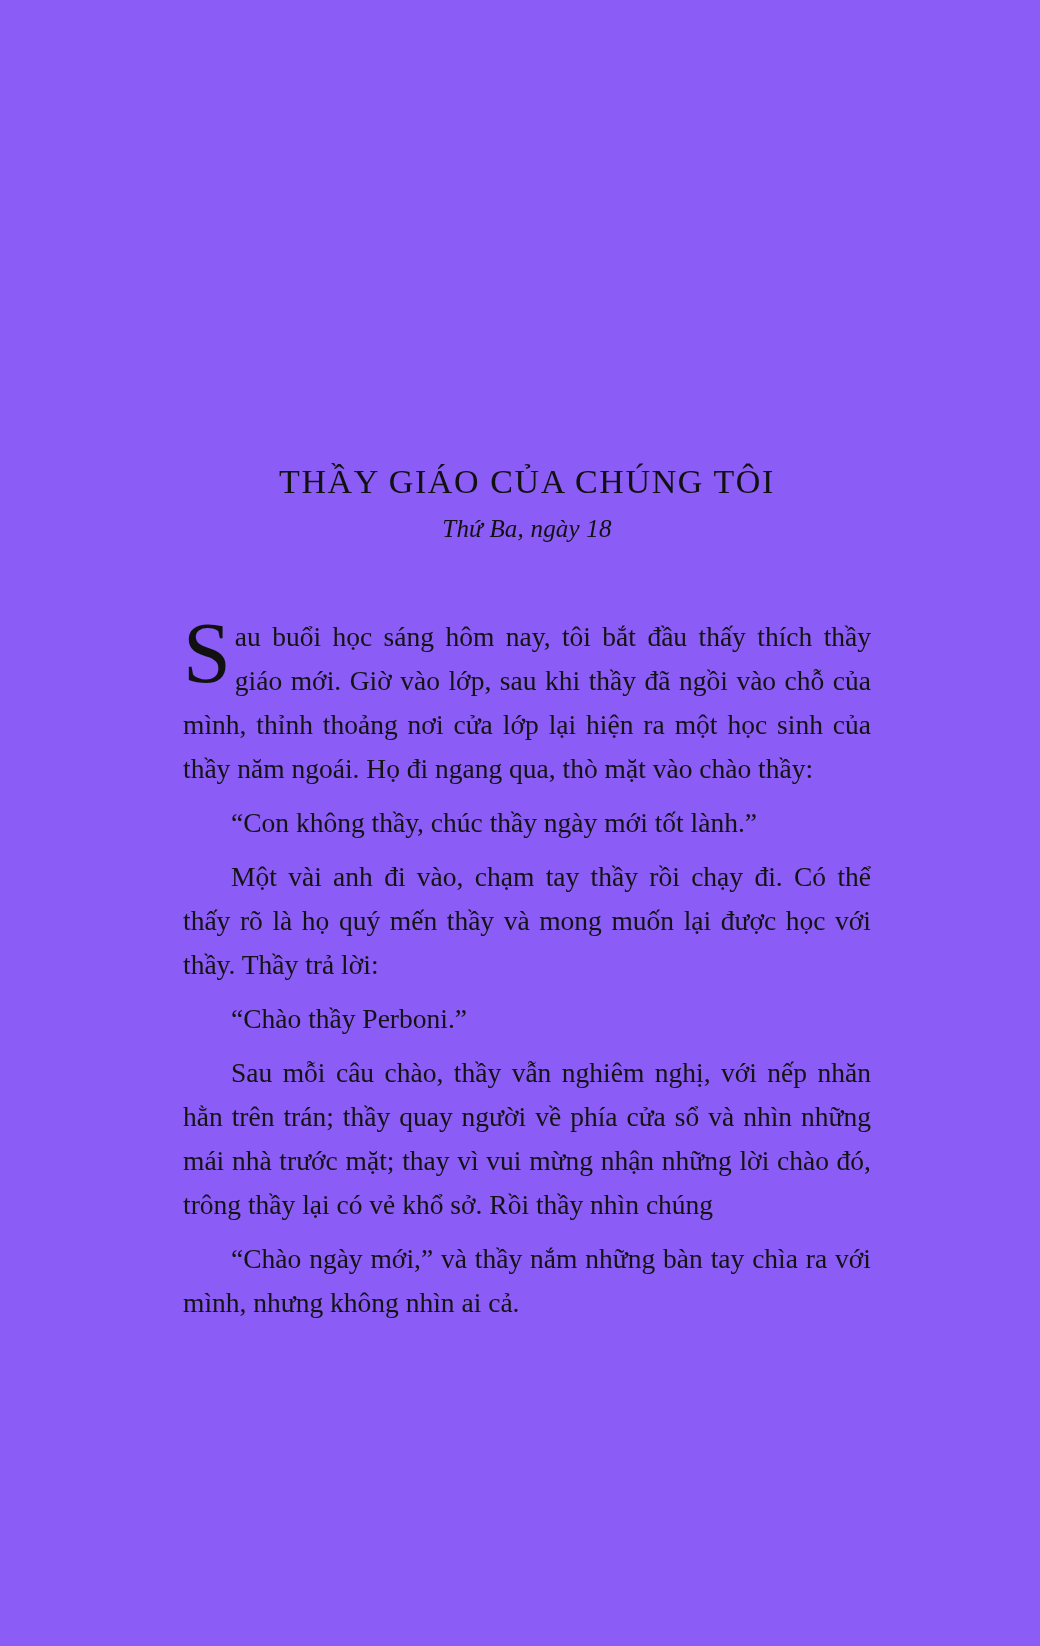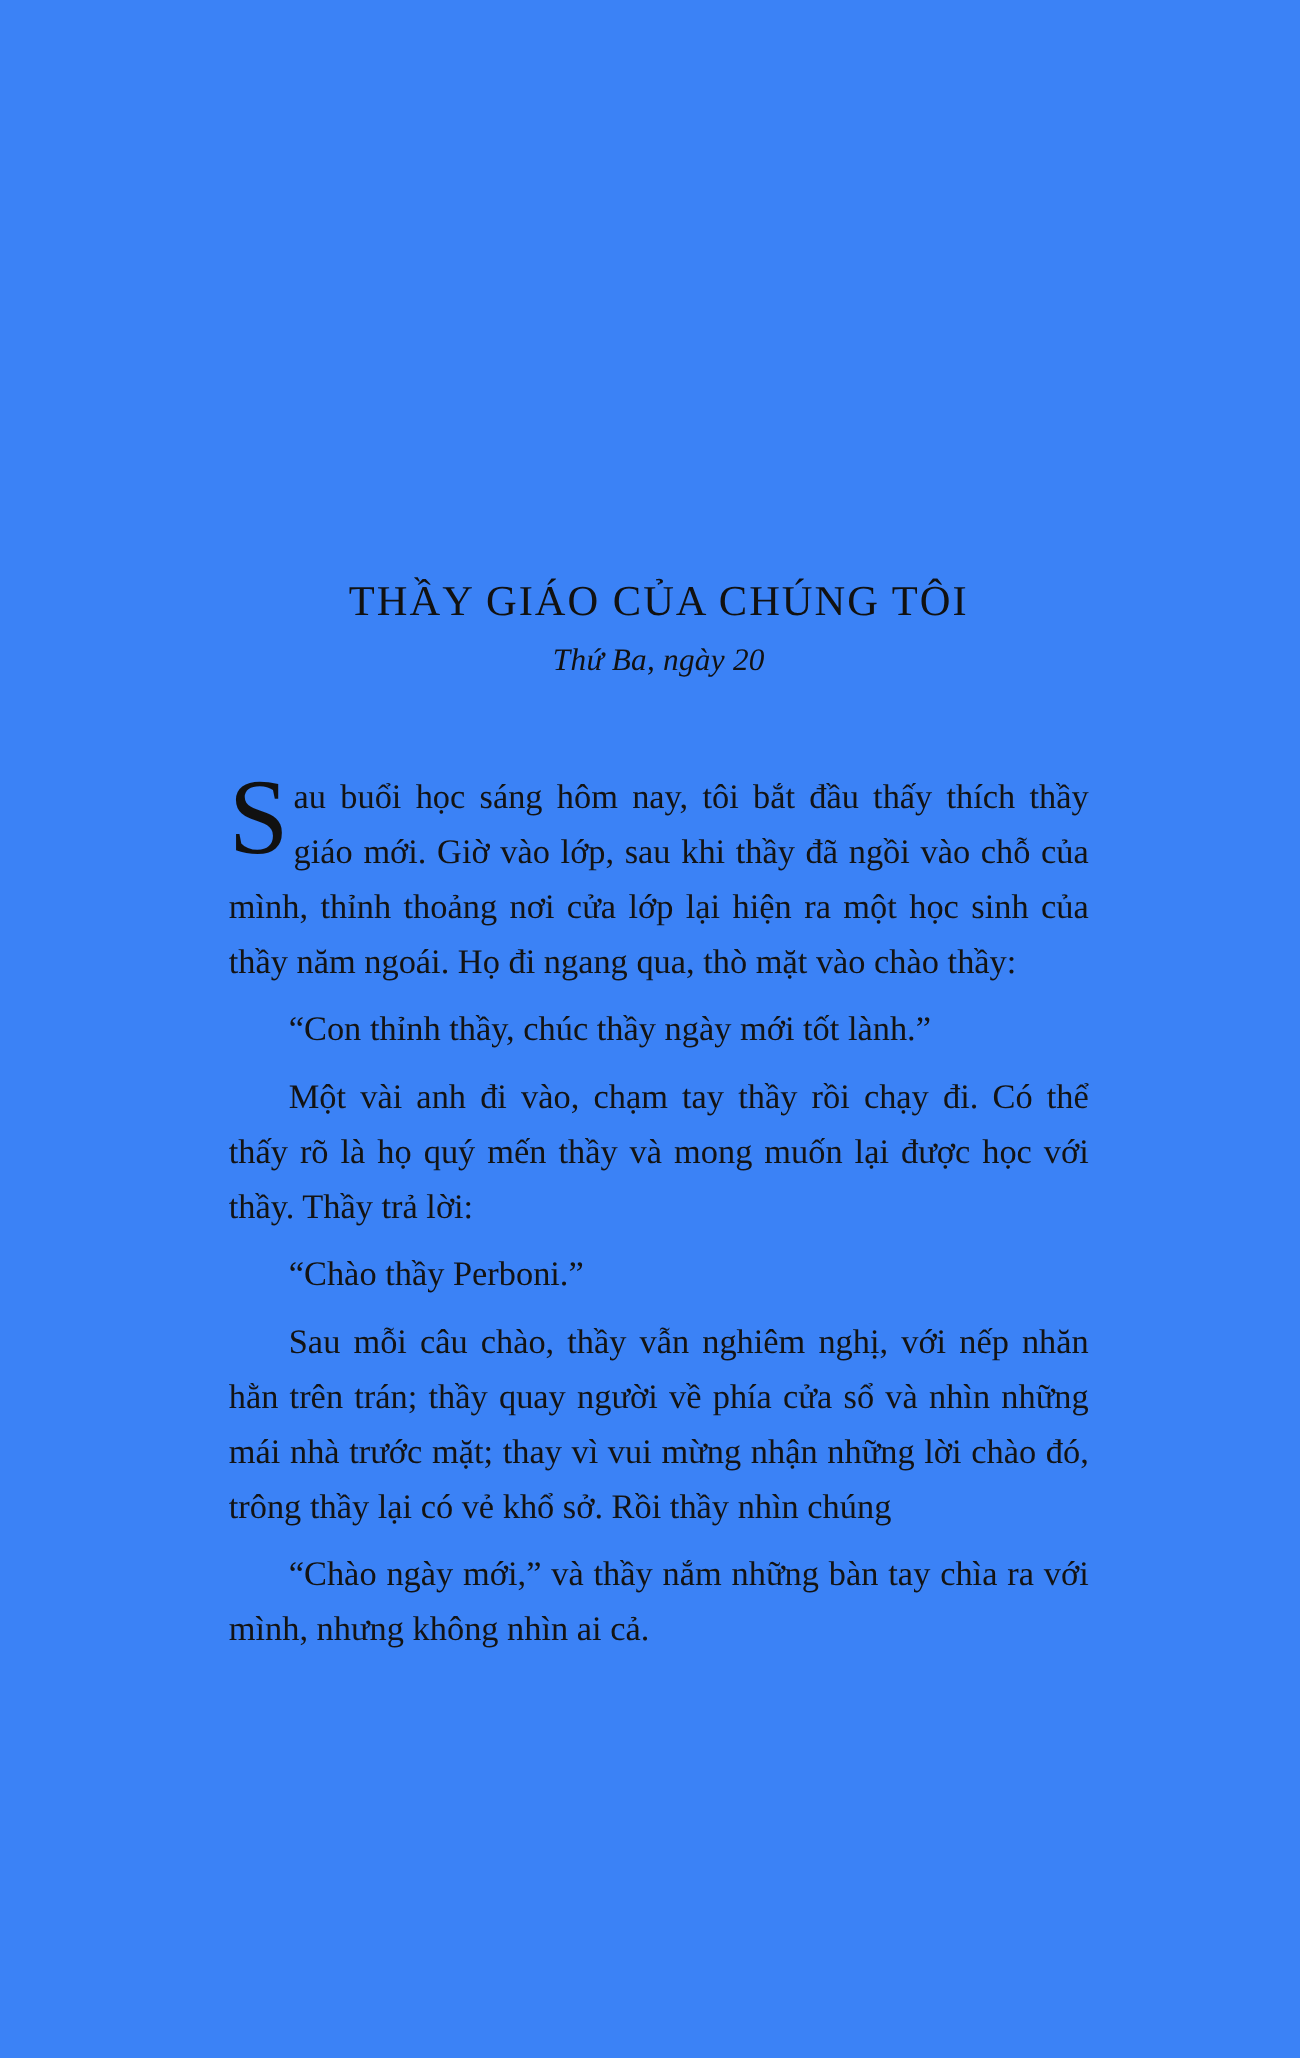--- a/index.html
+++ b/index.html
@@ -8,21 +8,21 @@
     background: #ffffff;
   }
   body {
     font-family: "Liberation Serif", "DejaVu Serif", serif;
     color: #1a1a1a;
   }
   .page {
     position: relative;
     width: 1040px;
     height: 1646px;
-    background: #3b82f6;
+    background: #8b5cf6;
     overflow: hidden;
     box-sizing: border-box;
   }
   .text-block {
     position: absolute;
     left: 183px;
     top: 0;
     width: 688px;
   }
   .chapter-head {
@@ -75,28 +75,28 @@
 </style>
 </head>
 <body>
 
 <div class="page">
 
   <div class="text-block">
 
     <div class="chapter-head">
       <div class="chapter-title">THẦY GIÁO CỦA CHÚNG TÔI</div>
-      <div class="chapter-date">Thứ Ba, ngày 20</div>
+      <div class="chapter-date">Thứ Ba, ngày 18</div>
     </div>
 
     <div class="body-copy">
 
       <p class="para first"><span class="dropcap">S</span><span>au buổi học sáng hôm nay, tôi bắt đầu thấy thích thầy giáo mới. Giờ vào lớp, sau khi thầy đã ngồi vào chỗ của mình, thỉnh thoảng nơi cửa lớp lại hiện ra một học sinh của thầy năm ngoái. Họ đi ngang qua, thò mặt vào chào thầy:</span></p>
 
-      <p class="para">“Con thỉnh thầy, chúc thầy ngày mới tốt lành.”</p>
+      <p class="para">“Con không thầy, chúc thầy ngày mới tốt lành.”</p>
 
       <p class="para">Một vài anh đi vào, chạm tay thầy rồi chạy đi. Có thể thấy rõ là họ quý mến thầy và mong muốn lại được học với thầy. Thầy trả lời:</p>
 
       <p class="para">“Chào thầy Perboni.”</p>
 
       <p class="para">Sau mỗi câu chào, thầy vẫn nghiêm nghị, với nếp nhăn hằn trên trán; thầy quay người về phía cửa sổ và nhìn những mái nhà trước mặt; thay vì vui mừng nhận những lời chào đó, trông thầy lại có vẻ khổ sở. Rồi thầy nhìn chúng</p>
 
       <p class="para">“Chào ngày mới,” và thầy nắm những bàn tay chìa ra với mình, nhưng không nhìn ai cả.</p>
 
     </div>

